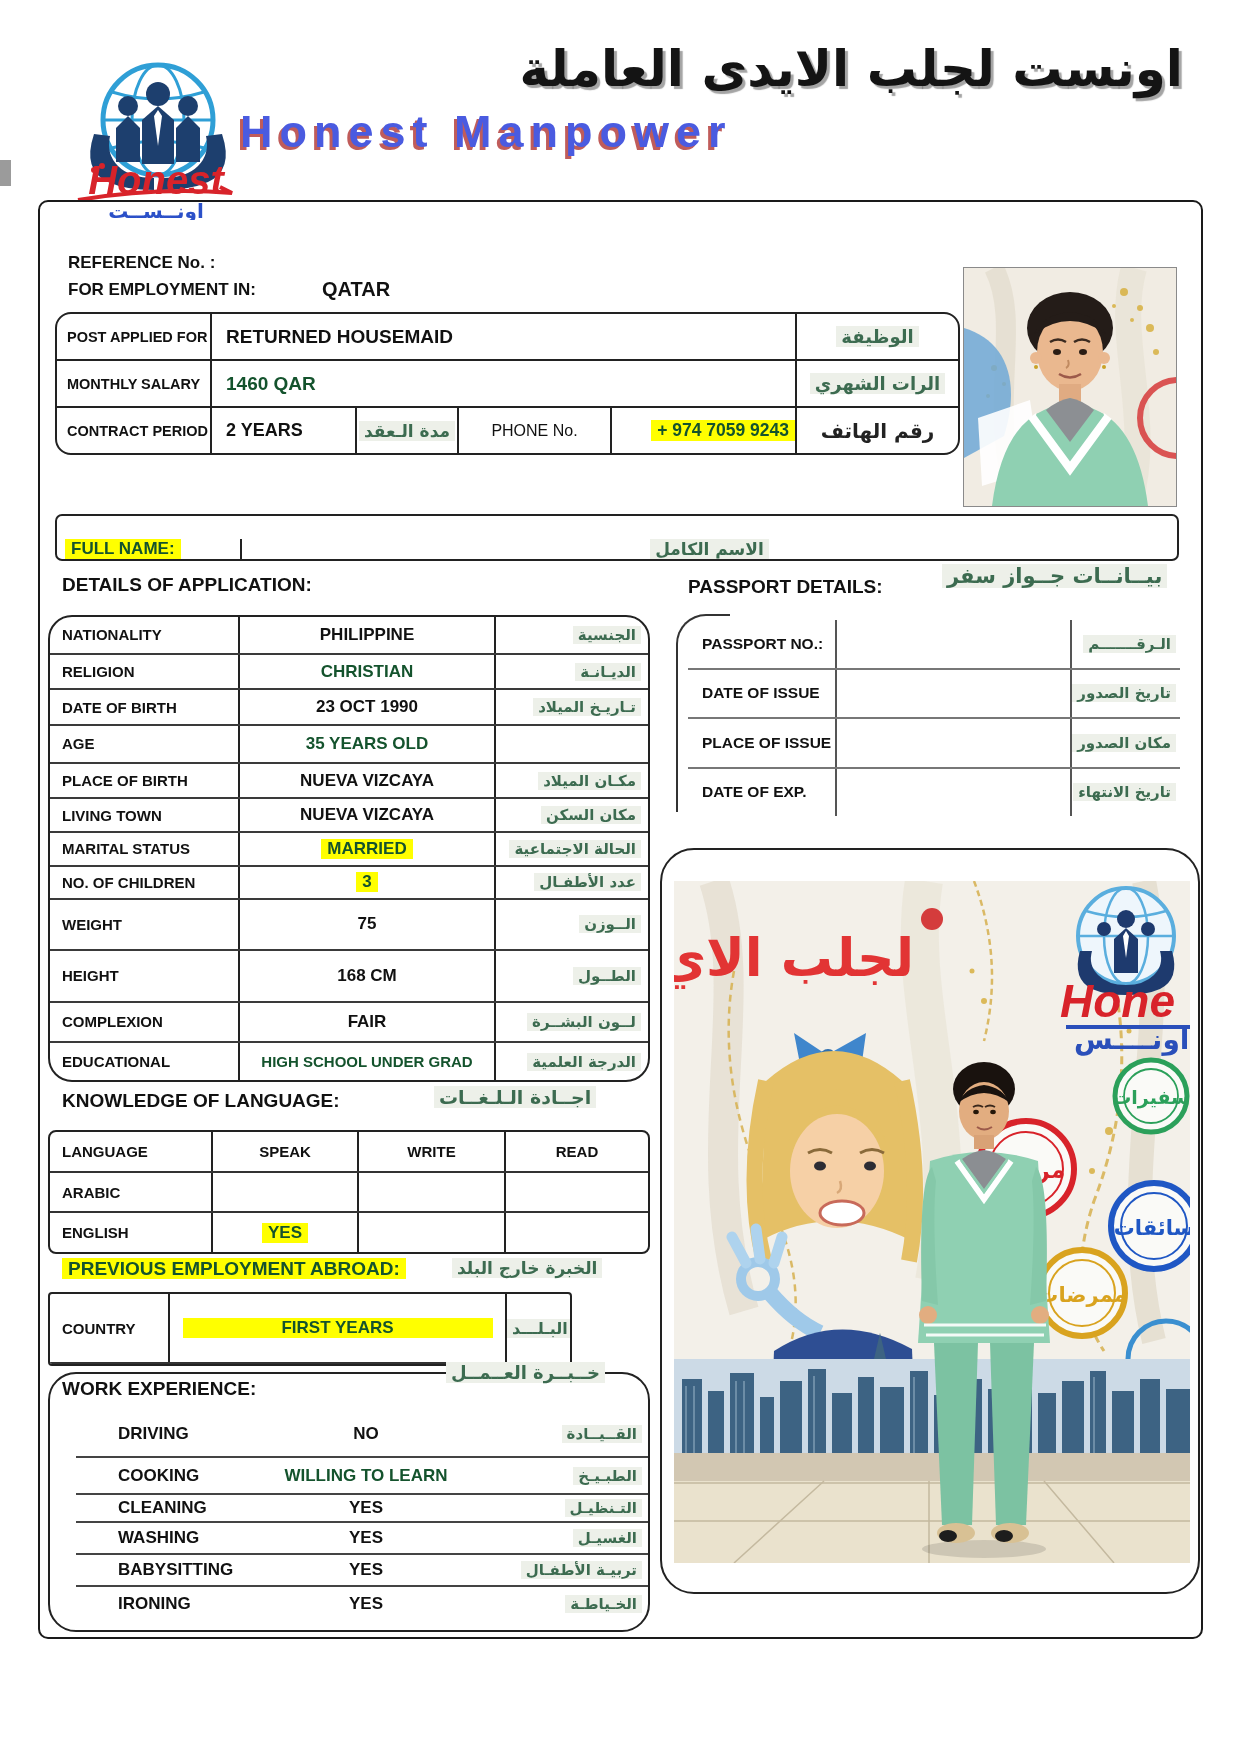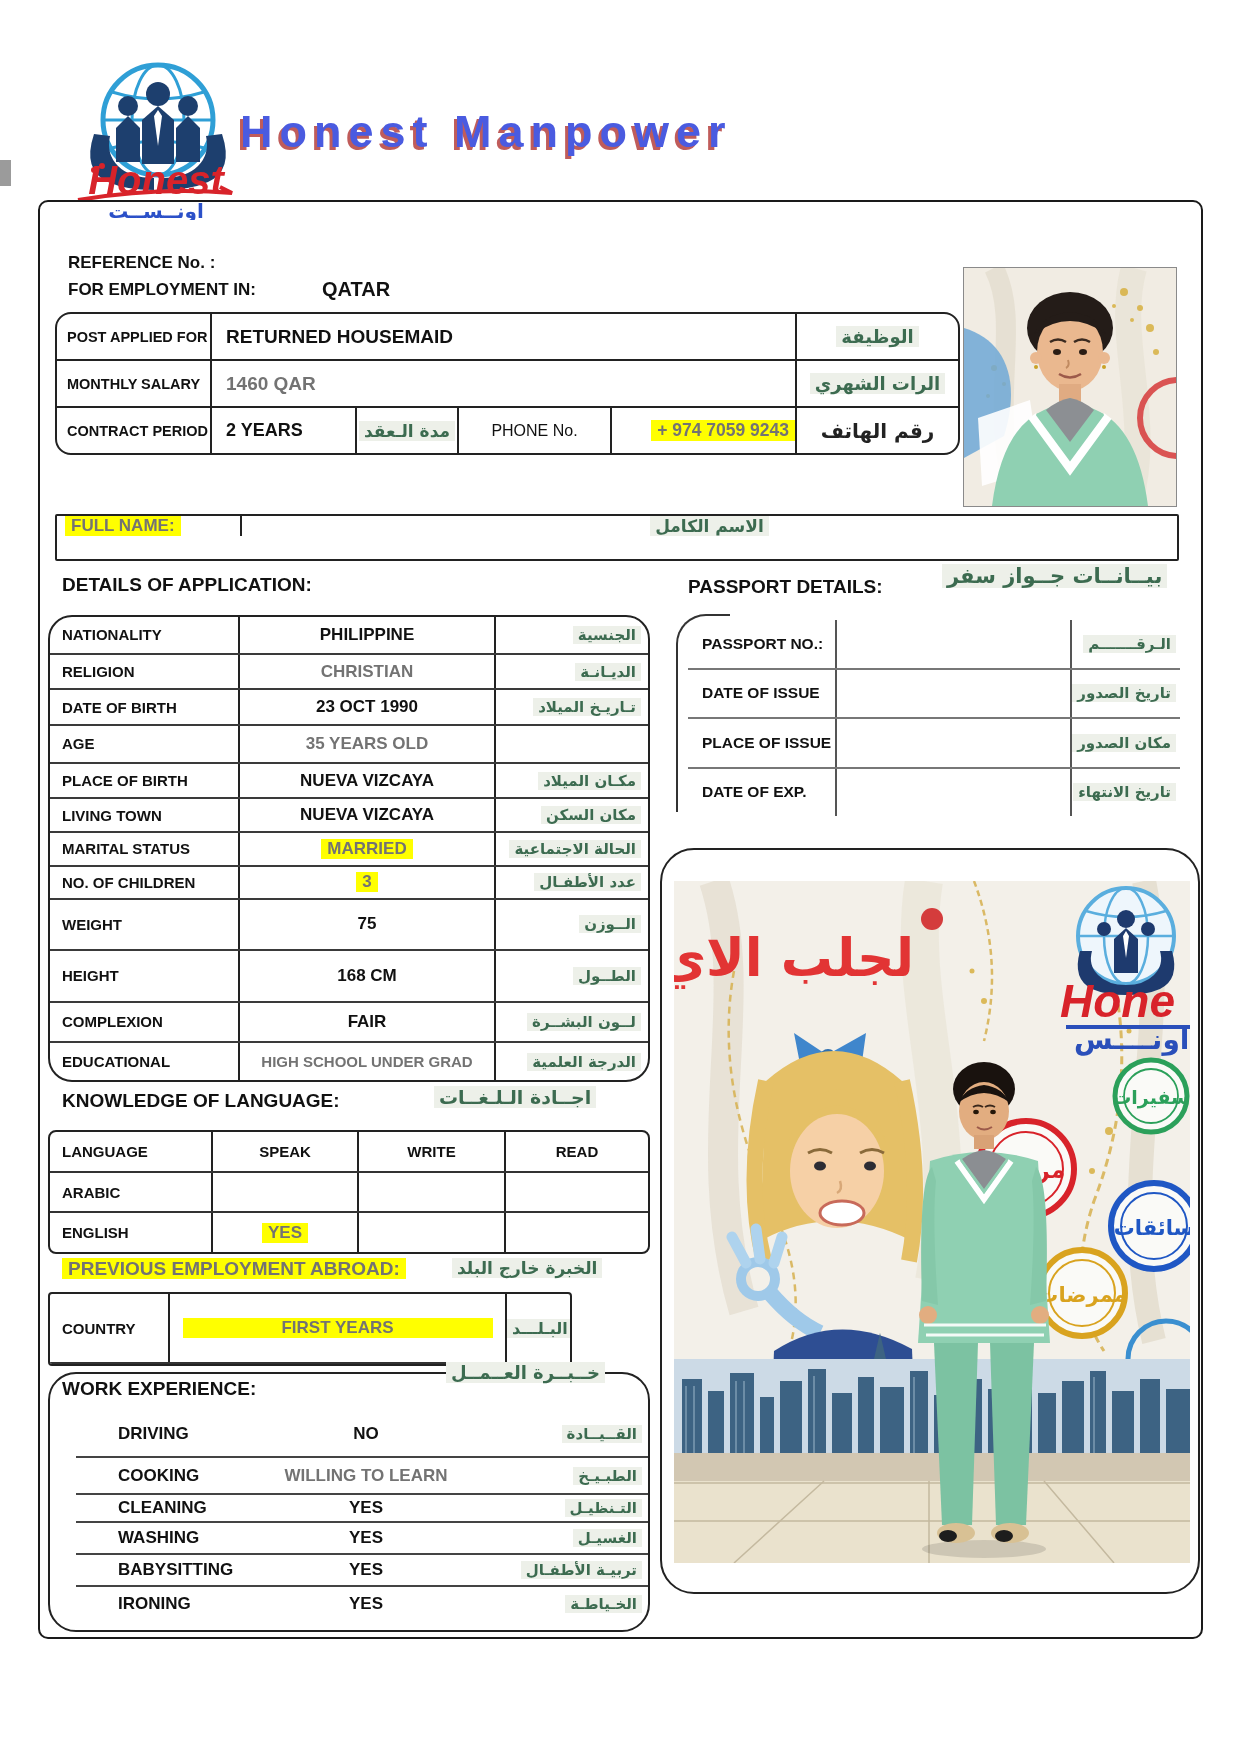--- a/index.html
+++ b/index.html
@@ -33,26 +33,26 @@
   .post-row{display:flex;flex:1;border-bottom:2px solid #222;align-items:stretch}
   .post-row:last-child{border-bottom:none}
   .pt-cell{display:flex;align-items:center}
   .pt-label{width:155px;border-right:2px solid #222;padding-left:10px;font-size:14.5px;font-weight:700}
   .pt-value{flex:1;padding-left:14px;font-size:19px;font-weight:700}
   .pt-ar{width:163px;border-left:2px solid #222;justify-content:center;font-size:18px}
   .pt-c2{width:145px;border-right:2px solid #222;padding-left:14px;font-size:18px;font-weight:700}
   .pt-c3{width:102px;border-right:2px solid #222;justify-content:center;font-size:17px}
   .pt-c4{width:153px;border-right:2px solid #222;justify-content:center;font-size:16px}
   .pt-c5{flex:1;justify-content:flex-end}
-  .red{color:#737373}
+  .red{color:#14532d}
   .hl{background:#ffff00;padding:0 6px}
   .phone-ar{font-family:"DejaVu Sans",sans-serif;direction:rtl;color:#222;font-weight:700;font-size:20px;background:transparent}
 
   
-  .fullname-row{left:55px;top:514px;width:1124px;height:47px;border:2px solid #222;border-radius:2px;display:flex;align-items:flex-start;overflow:hidden}
+  .fullname-row{left:55px;top:514px;width:1124px;height:47px;border:2px solid #222;border-radius:7px;display:flex;align-items:flex-end;overflow:hidden}
   .fn-label{width:185px;display:flex;align-items:center;padding-left:8px;border-right:2px solid #222}
   .fn-label span{font-size:17px;font-weight:700}
   .fn-value{width:771px;display:flex;align-items:center;padding-left:14px;border-right:2px solid #222}
   .fn-value span{display:inline-block;width:545px;font-family:"Liberation Serif",serif;font-size:22px;font-weight:700;letter-spacing:1px}
   .fn-ar{flex:1;display:flex;align-items:center;justify-content:center;font-size:17px}
 
   
   .h-details{left:62px;top:574px;font-size:19px;font-weight:700}
   .h-passport{left:688px;top:576px;font-size:19px;font-weight:700}
   .h-passport-ar{left:942px;top:564px;font-size:21px}
@@ -142,20 +142,21 @@
       <path d="M100,60 l-4,6 l4,30 l4,-30 z" fill="#ffffff"></path>
       <path d="M36,84 q-12,36 14,48 q18,8 46,8 l0,-12 q-24,0 -36,-12 q-12,-12 -8,-30 z" fill="#1d3f6e"></path>
       <path d="M164,84 q12,36 -14,48 q-18,8 -46,8 l0,-12 q24,0 36,-12 q12,-12 8,-30 z" fill="#1d3f6e"></path>
       <circle cx="36" cy="120" r="3" fill="#d8232a"></circle>
         <circle cx="44" cy="116" r="3" fill="#d8232a"></circle>
       <text x="98" y="144" text-anchor="middle" font-size="40" font-weight="bold" font-style="italic" fill="#d8232a" style="font-family:'Liberation Sans',sans-serif">Honest</text>
       <path d="M20,150 Q100,137 174,143 l-12,-6" stroke="#d8232a" stroke-width="4" fill="none"></path>
       <text x="98" y="168" text-anchor="middle" font-size="20" font-weight="bold" fill="#2b50c8">اونــســت</text>
     </svg>
   </div>
+  <div class="abs arabic-title">اونست لجلب الايدى العاملة</div>
   <div class="abs company-name">Honest Manpower</div>
   <div class="abs edge-tick"></div>
 
   <div class="abs outer-frame"></div>
 
   <div class="abs ref1">REFERENCE No. :</div>
   <div class="abs ref2">FOR EMPLOYMENT IN:</div>
   <div class="abs refq">QATAR</div>
 
   <div class="abs post-table">

